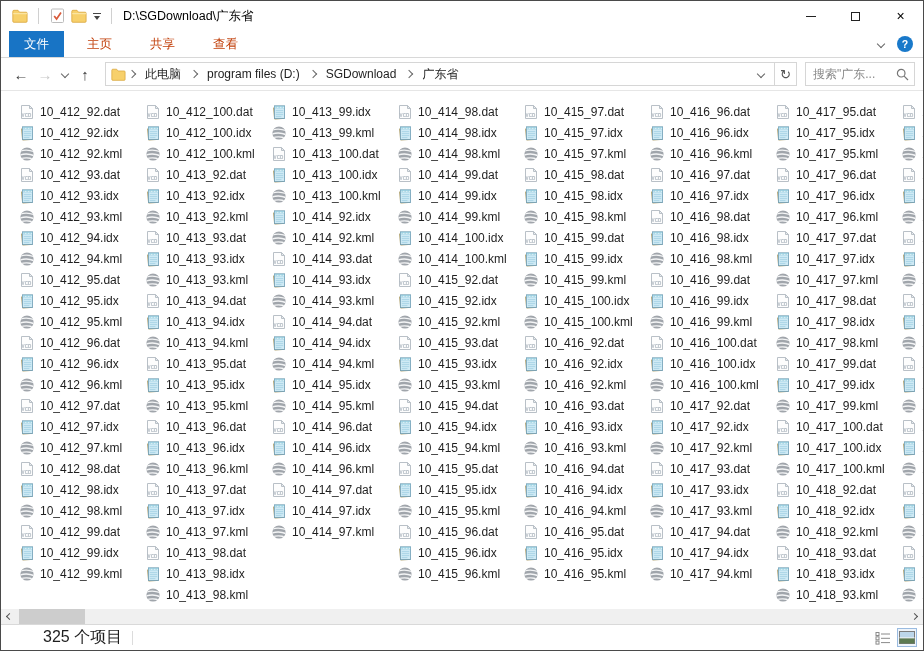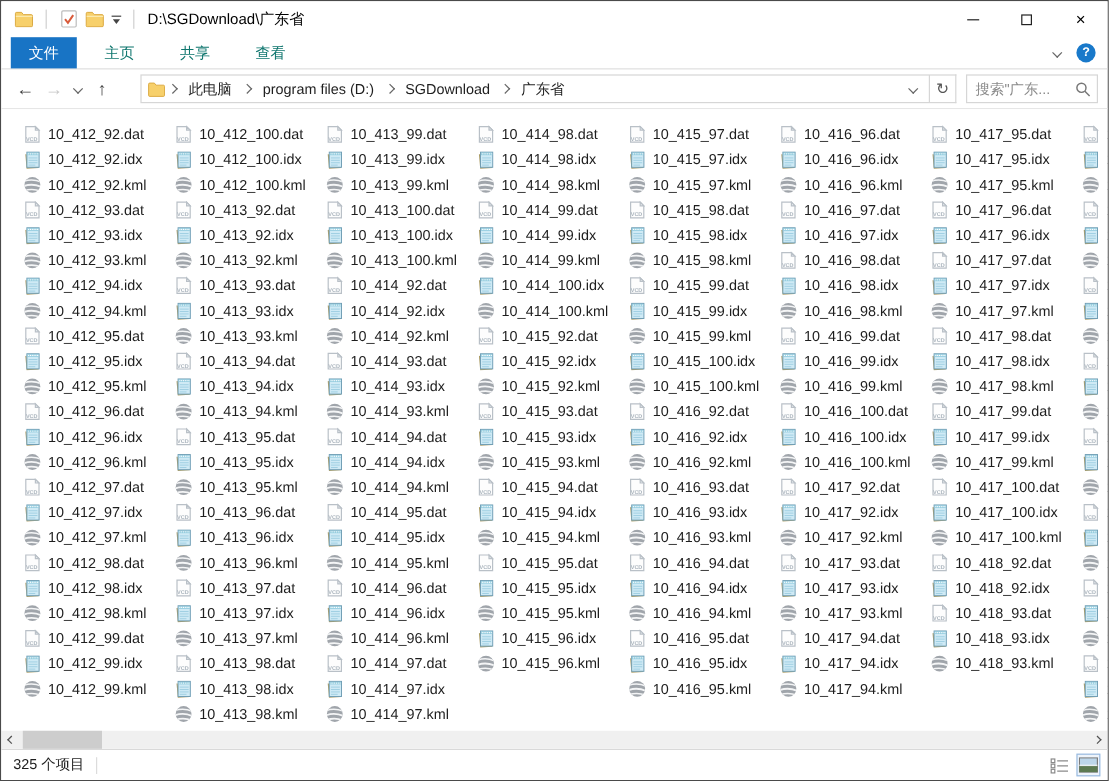--- a/index.html
+++ b/index.html
@@ -16,36 +16,36 @@
   .qat-drop .tri { width:0; height:0; border-left:3.5px solid transparent; border-right:3.5px solid transparent; border-top:4px solid #444; }
   .title-text { font-size:12.5px; color:#000; margin-left:4px; white-space:nowrap; }
   .titlebar .spacer { flex:1; }
   .winbtn { width:45px; height:30px; display:flex; align-items:center; justify-content:center; color:#000; }
   .winbtn .min-glyph { width:10px; height:1px; background:#222; }
   .winbtn .max-glyph { width:9px; height:9px; border:1px solid #222; }
   .winbtn.close { font-size:14px; line-height:1; }
 
   
   .tabsrow { height:27px; flex:0 0 27px; display:flex; align-items:stretch; padding-left:8px; border-bottom:1px solid #d8d8d8; background:#fff; }
-  .tab { display:flex; align-items:center; padding:0 15px; font-size:12.5px; color:#0f766e; margin-right:8px; }
+  .tab { display:flex; align-items:center; padding:0 15px; font-size:12.5px; color:#c2410c; margin-right:8px; }
   .tab.active { background:#1874c5; color:#fff; }
   .tabsrow .spacer { flex:1; }
   .chev { display:inline-block; width:6px; height:6px; border-right:1.4px solid #666; border-bottom:1.4px solid #666; }
   .chev.down { transform:rotate(45deg); }
   .chev.right { transform:rotate(-45deg); }
   .chev.left { transform:rotate(135deg); }
   .ribbon-collapse { display:flex; align-items:center; justify-content:center; width:24px; }
   .help { width:16px; height:16px; border-radius:50%; background:#1979ca; color:#fff; font-size:10.5px; font-weight:bold; display:flex; align-items:center; justify-content:center; align-self:center; margin:0 10px 0 4px; }
 
   
   .toolbar { height:33px; flex:0 0 33px; display:flex; align-items:center; background:#fff; border-bottom:1px solid #e6e6e6; padding:0 8px; }
   .navbtn { width:24px; height:24px; display:flex; align-items:center; justify-content:center; font-size:15px; color:#3c3c3c; }
   .navbtn.disabled { color:#c8c8c8; }
   .navbtn.small { width:16px; }
-  .addressbox { height:24px; flex:1; border:1px solid #d6d6d6; background:#fff; display:flex; align-items:center; padding:0 4px 0 5px; margin-left:20px; min-width:0; }
+  .addressbox { height:24px; flex:1; border:1px solid #d6d6d6; background:#fff; display:flex; align-items:center; padding:0 4px 0 5px; margin-left:8px; min-width:0; }
   .crumb { font-size:12px; color:#1e1e1e; padding:0 7px; white-space:nowrap; }
   .crumb-sep { display:flex; align-items:center; justify-content:center; width:12px; }
   .addressbox .spacer { flex:1; }
   .addr-drop { display:flex; align-items:center; justify-content:center; width:18px; height:22px; }
   .refreshbtn { height:24px; width:22px; border:1px solid #d6d6d6; border-left:none; display:flex; align-items:center; justify-content:center; font-size:13px; color:#555; }
   .searchbox { height:24px; width:110px; border:1px solid #d6d6d6; margin-left:8px; display:flex; align-items:center; padding:0 5px 0 7px; }
   .searchbox .ph { flex:1; font-size:12px; color:#8a8a8a; white-space:nowrap; overflow:hidden; }
 
   
   .files { flex:1; background:#fff; overflow:hidden; display:flex; align-items:flex-start; padding:10px 0 16px 18px; position:relative; }
@@ -56,21 +56,21 @@
 
   
   .hscroll { height:15px; flex:0 0 15px; background:#f0f0f0; position:relative; display:flex; align-items:center; }
   .hs-arrow { width:17px; height:15px; display:flex; align-items:center; justify-content:center; }
   .hs-arrow .chev { width:5px; height:5px; border-color:#505050; }
   .hs-thumb { position:absolute; left:18px; width:66px; top:0; height:15px; background:#cdcdcd; }
   .hscroll .track { flex:1; }
 
   
   .statusbar { height:26px; flex:0 0 26px; background:#fff; border-top:1px solid #d9d9d9; display:flex; align-items:center; padding:0 6px 0 10px; }
-  .status-count { font-size:12px; color:#1e1e1e; }
+  .status-count { font-size:16px; color:#1e1e1e;margin-left:32px; }
   .status-sep { width:1px; height:14px; background:#dcdcdc; margin-left:10px; }
   .statusbar .spacer { flex:1; }
   .viewbtn { width:20px; height:19px; display:flex; align-items:center; justify-content:center; margin-left:4px; border:1px solid transparent; }
   .viewbtn.selected { border-color:#9abbe0; background:#eef4fb; }
 </style>
 </head>
 <body>
 
 <div class="window">
 
@@ -1010,30 +1010,20 @@
               </g>
             </svg>
           </span>
           <span class="fname">10_413_98.kml</span>
         </div>
       </div>
       <div class="fcol">
         <div class="file">
           <span class="ficon">
             <svg width="16" height="16" viewBox="0 0 16 16">
-              <path d="M2.5 1.5 h8 l3 3 v10 h-11 z" fill="#fdfdfd" stroke="#b9c0c7"></path>
-              <path d="M10.5 1.5 l3 3 h-3 z" fill="#e9edf0" stroke="#b9c0c7"></path>
-              <text x="2.6" y="13.4" font-size="4.6" font-weight="bold" fill="#aab4bd" font-family="Liberation Sans,sans-serif">VCD</text>
-            </svg>
-          </span>
-          <span class="fname">10_413_99.dat</span>
-        </div>
-        <div class="file">
-          <span class="ficon">
-            <svg width="16" height="16" viewBox="0 0 16 16">
               <path d="M2.6 3.6 L3.6 15 L13.2 14.4" fill="none" stroke="#ab9c66" stroke-width="1"></path>
               <rect x="3.4" y="1.8" width="10.2" height="12.6" fill="#cfeaf5" stroke="#6f9db4" stroke-width=".8"></rect>
               <rect x="3.8" y="2.2" width="9.4" height="2.1" fill="#8ecadd"></rect>
               <g fill="#fff">
                 <circle cx="4.9" cy="3.2" r=".55"></circle>
                 <circle cx="6.4" cy="3.2" r=".55"></circle>
                 <circle cx="7.9" cy="3.2" r=".55"></circle>
                 <circle cx="9.4" cy="3.2" r=".55"></circle>
                 <circle cx="10.9" cy="3.2" r=".55"></circle>
                 <circle cx="12.4" cy="3.2" r=".55"></circle>
@@ -1116,30 +1106,20 @@
                 <path d="M.5 13.2 Q8 10.4 15.5 13.6" stroke-width="1.4"></path>
                 <path d="M1 1.6 Q8 -.4 15 1.9" stroke-width="1.1"></path>
               </g>
             </svg>
           </span>
           <span class="fname">10_413_100.kml</span>
         </div>
         <div class="file">
           <span class="ficon">
             <svg width="16" height="16" viewBox="0 0 16 16">
-              <path d="M2.5 1.5 h8 l3 3 v10 h-11 z" fill="#fdfdfd" stroke="#b9c0c7"></path>
-              <path d="M10.5 1.5 l3 3 h-3 z" fill="#e9edf0" stroke="#b9c0c7"></path>
-              <text x="2.6" y="13.4" font-size="4.6" font-weight="bold" fill="#aab4bd" font-family="Liberation Sans,sans-serif">VCD</text>
-            </svg>
-          </span>
-          <span class="fname">10_414_92.dat</span>
-        </div>
-        <div class="file">
-          <span class="ficon">
-            <svg width="16" height="16" viewBox="0 0 16 16">
               <path d="M2.6 3.6 L3.6 15 L13.2 14.4" fill="none" stroke="#ab9c66" stroke-width="1"></path>
               <rect x="3.4" y="1.8" width="10.2" height="12.6" fill="#cfeaf5" stroke="#6f9db4" stroke-width=".8"></rect>
               <rect x="3.8" y="2.2" width="9.4" height="2.1" fill="#8ecadd"></rect>
               <g fill="#fff">
                 <circle cx="4.9" cy="3.2" r=".55"></circle>
                 <circle cx="6.4" cy="3.2" r=".55"></circle>
                 <circle cx="7.9" cy="3.2" r=".55"></circle>
                 <circle cx="9.4" cy="3.2" r=".55"></circle>
                 <circle cx="10.9" cy="3.2" r=".55"></circle>
                 <circle cx="12.4" cy="3.2" r=".55"></circle>
@@ -1271,30 +1251,20 @@
               <circle cx="8" cy="8" r="6.6" fill="#a0a5ab"></circle>
               <g clip-path="url(#gc)" stroke="#f4f5f6" fill="none">
                 <path d="M.5 5.2 Q8 2.6 15.5 5.8" stroke-width="1.3"></path>
                 <path d="M.5 9.2 Q8 6.4 15.5 9.8" stroke-width="1.5"></path>
                 <path d="M.5 13.2 Q8 10.4 15.5 13.6" stroke-width="1.4"></path>
                 <path d="M1 1.6 Q8 -.4 15 1.9" stroke-width="1.1"></path>
               </g>
             </svg>
           </span>
           <span class="fname">10_414_94.kml</span>
-        </div>
-        <div class="file">
-          <span class="ficon">
-            <svg width="16" height="16" viewBox="0 0 16 16">
-              <path d="M2.5 1.5 h8 l3 3 v10 h-11 z" fill="#fdfdfd" stroke="#b9c0c7"></path>
-              <path d="M10.5 1.5 l3 3 h-3 z" fill="#e9edf0" stroke="#b9c0c7"></path>
-              <text x="2.6" y="13.4" font-size="4.6" font-weight="bold" fill="#aab4bd" font-family="Liberation Sans,sans-serif">VCD</text>
-            </svg>
-          </span>
-          <span class="fname">10_414_95.dat</span>
         </div>
         <div class="file">
           <span class="ficon">
             <svg width="16" height="16" viewBox="0 0 16 16">
               <path d="M2.6 3.6 L3.6 15 L13.2 14.4" fill="none" stroke="#ab9c66" stroke-width="1"></path>
               <rect x="3.4" y="1.8" width="10.2" height="12.6" fill="#cfeaf5" stroke="#6f9db4" stroke-width=".8"></rect>
               <rect x="3.8" y="2.2" width="9.4" height="2.1" fill="#8ecadd"></rect>
               <g fill="#fff">
                 <circle cx="4.9" cy="3.2" r=".55"></circle>
                 <circle cx="6.4" cy="3.2" r=".55"></circle>
@@ -1797,20 +1767,30 @@
                 <path d="M.5 13.2 Q8 10.4 15.5 13.6" stroke-width="1.4"></path>
                 <path d="M1 1.6 Q8 -.4 15 1.9" stroke-width="1.1"></path>
               </g>
             </svg>
           </span>
           <span class="fname">10_415_95.kml</span>
         </div>
         <div class="file">
           <span class="ficon">
             <svg width="16" height="16" viewBox="0 0 16 16">
+              <path d="M2.5 1.5 h8 l3 3 v10 h-11 z" fill="#fdfdfd" stroke="#b9c0c7"></path>
+              <path d="M10.5 1.5 l3 3 h-3 z" fill="#e9edf0" stroke="#b9c0c7"></path>
+              <text x="2.6" y="13.4" font-size="4.6" font-weight="bold" fill="#aab4bd" font-family="Liberation Sans,sans-serif">VCD</text>
+            </svg>
+          </span>
+          <span class="fname">10_415_96.dat</span>
+        </div>
+        <div class="file">
+          <span class="ficon">
+            <svg width="16" height="16" viewBox="0 0 16 16">
               <path d="M2.6 3.6 L3.6 15 L13.2 14.4" fill="none" stroke="#ab9c66" stroke-width="1"></path>
               <rect x="3.4" y="1.8" width="10.2" height="12.6" fill="#cfeaf5" stroke="#6f9db4" stroke-width=".8"></rect>
               <rect x="3.8" y="2.2" width="9.4" height="2.1" fill="#8ecadd"></rect>
               <g fill="#fff">
                 <circle cx="4.9" cy="3.2" r=".55"></circle>
                 <circle cx="6.4" cy="3.2" r=".55"></circle>
                 <circle cx="7.9" cy="3.2" r=".55"></circle>
                 <circle cx="9.4" cy="3.2" r=".55"></circle>
                 <circle cx="10.9" cy="3.2" r=".55"></circle>
                 <circle cx="12.4" cy="3.2" r=".55"></circle>
@@ -2752,20 +2732,39 @@
                 <line x1="4.8" y1="10.6" x2="12.2" y2="10.6"></line>
                 <line x1="4.8" y1="12.6" x2="10.4" y2="12.6"></line>
               </g>
             </svg>
           </span>
           <span class="fname">10_417_96.idx</span>
         </div>
         <div class="file">
           <span class="ficon">
             <svg width="16" height="16" viewBox="0 0 16 16">
+              <defs>
+                <clipPath id="gc">
+                  <circle cx="8" cy="8" r="6.6"></circle>
+                </clipPath>
+              </defs>
+              <circle cx="8" cy="8" r="6.6" fill="#a0a5ab"></circle>
+              <g clip-path="url(#gc)" stroke="#f4f5f6" fill="none">
+                <path d="M.5 5.2 Q8 2.6 15.5 5.8" stroke-width="1.3"></path>
+                <path d="M.5 9.2 Q8 6.4 15.5 9.8" stroke-width="1.5"></path>
+                <path d="M.5 13.2 Q8 10.4 15.5 13.6" stroke-width="1.4"></path>
+                <path d="M1 1.6 Q8 -.4 15 1.9" stroke-width="1.1"></path>
+              </g>
+            </svg>
+          </span>
+          <span class="fname">10_417_96.kml</span>
+        </div>
+        <div class="file">
+          <span class="ficon">
+            <svg width="16" height="16" viewBox="0 0 16 16">
               <path d="M2.5 1.5 h8 l3 3 v10 h-11 z" fill="#fdfdfd" stroke="#b9c0c7"></path>
               <path d="M10.5 1.5 l3 3 h-3 z" fill="#e9edf0" stroke="#b9c0c7"></path>
               <text x="2.6" y="13.4" font-size="4.6" font-weight="bold" fill="#aab4bd" font-family="Liberation Sans,sans-serif">VCD</text>
             </svg>
           </span>
           <span class="fname">10_417_97.dat</span>
         </div>
         <div class="file">
           <span class="ficon">
             <svg width="16" height="16" viewBox="0 0 16 16">
@@ -2994,20 +2993,39 @@
               </g>
               <g stroke="#9fcfe2" stroke-width=".8">
                 <line x1="4.8" y1="6.6" x2="12.2" y2="6.6"></line>
                 <line x1="4.8" y1="8.6" x2="12.2" y2="8.6"></line>
                 <line x1="4.8" y1="10.6" x2="12.2" y2="10.6"></line>
                 <line x1="4.8" y1="12.6" x2="10.4" y2="12.6"></line>
               </g>
             </svg>
           </span>
           <span class="fname">10_418_92.idx</span>
+        </div>
+        <div class="file">
+          <span class="ficon">
+            <svg width="16" height="16" viewBox="0 0 16 16">
+              <defs>
+                <clipPath id="gc">
+                  <circle cx="8" cy="8" r="6.6"></circle>
+                </clipPath>
+              </defs>
+              <circle cx="8" cy="8" r="6.6" fill="#a0a5ab"></circle>
+              <g clip-path="url(#gc)" stroke="#f4f5f6" fill="none">
+                <path d="M.5 5.2 Q8 2.6 15.5 5.8" stroke-width="1.3"></path>
+                <path d="M.5 9.2 Q8 6.4 15.5 9.8" stroke-width="1.5"></path>
+                <path d="M.5 13.2 Q8 10.4 15.5 13.6" stroke-width="1.4"></path>
+                <path d="M1 1.6 Q8 -.4 15 1.9" stroke-width="1.1"></path>
+              </g>
+            </svg>
+          </span>
+          <span class="fname">10_418_92.kml</span>
         </div>
         <div class="file">
           <span class="ficon">
             <svg width="16" height="16" viewBox="0 0 16 16">
               <path d="M2.5 1.5 h8 l3 3 v10 h-11 z" fill="#fdfdfd" stroke="#b9c0c7"></path>
               <path d="M10.5 1.5 l3 3 h-3 z" fill="#e9edf0" stroke="#b9c0c7"></path>
               <text x="2.6" y="13.4" font-size="4.6" font-weight="bold" fill="#aab4bd" font-family="Liberation Sans,sans-serif">VCD</text>
             </svg>
           </span>
           <span class="fname">10_418_93.dat</span>

